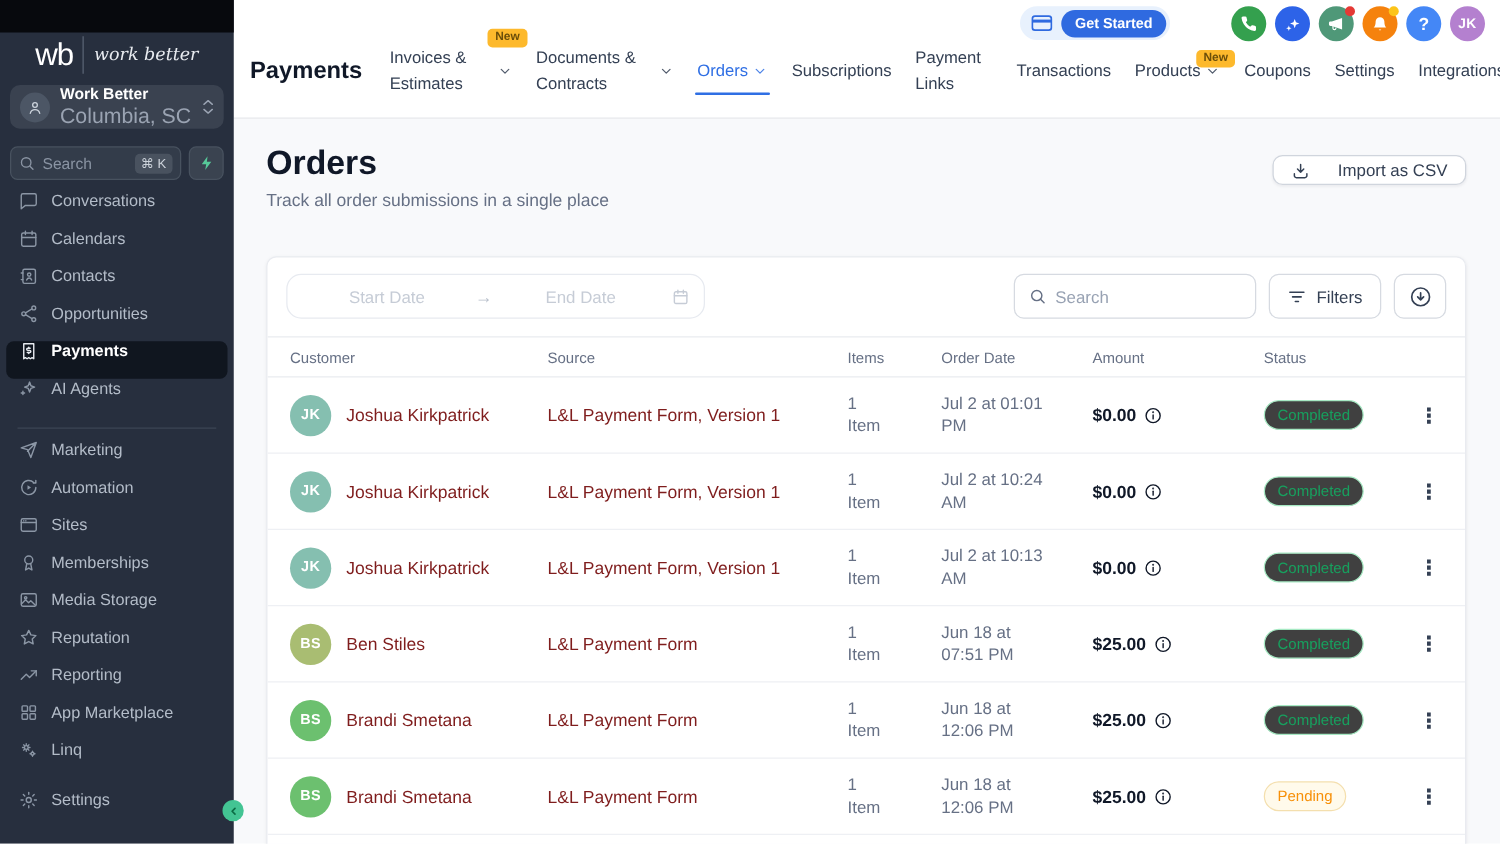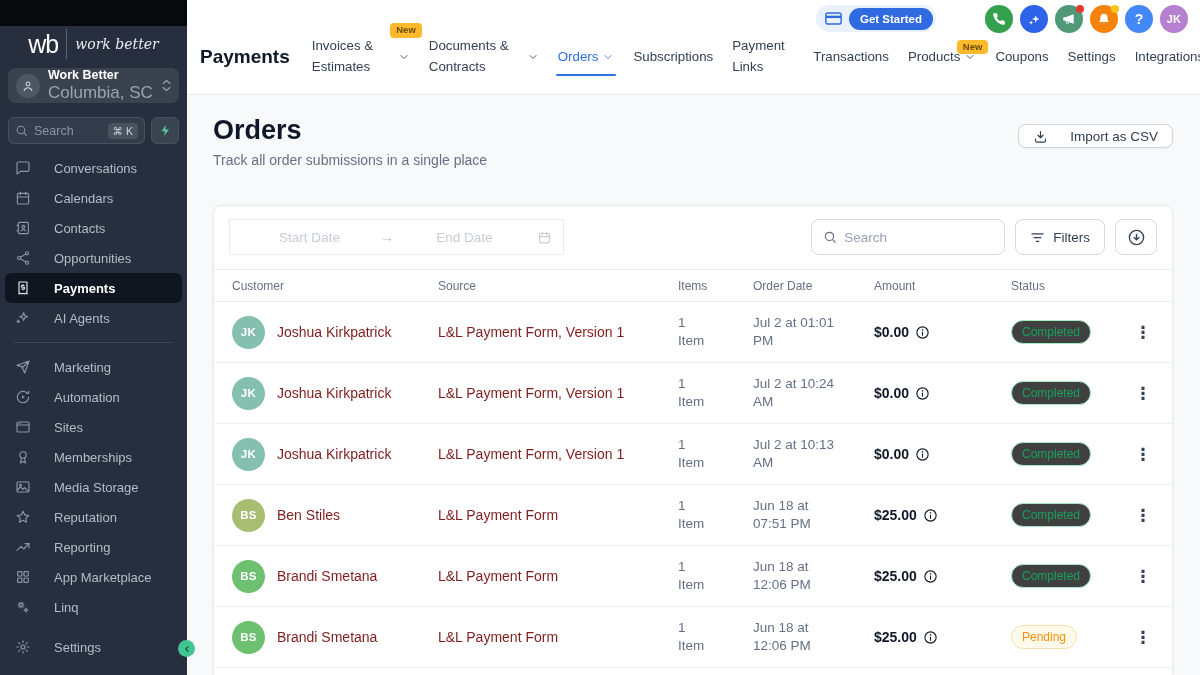--- a/index.html
+++ b/index.html
@@ -19,21 +19,21 @@
   .account-name{color:#fff;font-size:12.5px;font-weight:700;line-height:1.2;white-space:nowrap}
   .account-loc{color:#9aa3b2;font-size:17px;line-height:1.2;white-space:nowrap}
   .account-chevrons{margin-left:auto;color:#9aa3b2;display:flex;flex-direction:column;gap:1px}
   .search-row{margin:14px 8px 0;display:flex;gap:6px}
   .sb-search{flex:1;background:#333c4a;border:1px solid #48525f;border-radius:6px;height:27px;display:flex;align-items:center;gap:6px;padding:0 6px}
   .sb-search input{background:transparent;border:none;outline:none;color:#c7cdd6;font-size:12.5px;width:60px;flex:1;font-family:inherit}
   .sb-search input::placeholder{color:#8a94a3}
   .sb-kbd{background:#49525f;color:#cdd3db;font-size:10.5px;border-radius:4px;padding:2px 5px;white-space:nowrap}
   .bolt-btn{width:28px;height:27px;background:#3a4350;border:1px solid #48525f;border-radius:6px;display:flex;align-items:center;justify-content:center;cursor:pointer}
   .menu{list-style:none;margin-top:9px}
-  .menu-item{height:30px;display:flex;align-items:center;gap:23px;padding:0 10px;margin:0 5px;border-radius:6px;color:#b3bcc8;font-size:13px;cursor:pointer;white-space:nowrap}
+  .menu-item{height:30px;display:flex;align-items:flex-start;gap:10px;padding:0 10px;margin:0 5px;border-radius:6px;color:#b3bcc8;font-size:13px;cursor:pointer;white-space:nowrap}
   .menu-item .mi-icon{color:#8b96a5;flex:none}
   .menu-item.active{background:#10161f;color:#fff;font-weight:700}
   .menu-item.active .mi-icon{color:#e6eaef}
   .menu-divider{height:1px;background:#3d4654;margin:9px 14px}
   .settings-item{position:absolute;left:0;right:0;bottom:13px}
   .collapse-btn{position:absolute;left:178px;top:640px;width:17px;height:17px;border-radius:50%;background:#43c493;display:flex;align-items:center;justify-content:center;z-index:20;cursor:pointer}
 
   
   .topbar{position:absolute;left:187px;top:0;width:1013px;height:95px;background:#fff;border-bottom:1px solid #e6e8ec;z-index:4}
   .nav-row{position:absolute;left:13px;top:28px;height:58px;display:flex;align-items:center;gap:19px}
@@ -59,21 +59,21 @@
   .avatar-initials{font-size:11px;font-weight:700;letter-spacing:.3px}
 
   
   .content{position:absolute;left:187px;top:95px;width:1013px;height:580px;background:#f8f9fb}
   .page-title{position:absolute;left:26px;top:20px;font-size:27px;font-weight:700;color:#101828}
   .page-subtitle{position:absolute;left:26px;top:57px;font-size:14px;color:#667085}
   .import-btn{position:absolute;top:29px;right:27px;height:24px;display:flex;align-items:center;gap:22px;background:#fff;border:1px solid #d0d5dd;border-radius:8px;padding:0 14px;font-size:13.5px;color:#344054;cursor:pointer;box-shadow:0 1px 2px rgba(16,24,40,.05);font-family:inherit}
 
   .card{position:absolute;left:26px;top:110px;width:960px;height:600px;background:#fff;border:1px solid #e9ebf0;border-radius:8px;box-shadow:0 1px 3px rgba(16,24,40,.06);overflow:hidden}
   .filter-row{display:flex;align-items:center;justify-content:space-between;padding:13px 15px 14px}
-  .daterange{width:335px;height:36px;border:1px solid #e7eaf0;border-radius:0;display:flex;align-items:center;padding:0 11px}
+  .daterange{width:335px;height:36px;border:1px solid #e7eaf0;border-radius:12px;display:flex;align-items:center;padding:0 11px}
   .daterange input{border:none;outline:none;flex:1;text-align:center;font-size:13.5px;color:#475467;font-family:inherit;min-width:0;background:transparent}
   .daterange input::placeholder{color:#c6ccd6}
   .dr-arrow{color:#b9c0cc;font-size:14px;padding:0 2px}
   .dr-cal{color:#c6ccd6;margin-left:4px}
   .filter-right{display:flex;align-items:center;gap:10px}
   .search-box{width:194px;height:36px;border:1px solid #d6dae1;border-radius:8px;display:flex;align-items:center;gap:7px;padding:0 11px}
   .search-box input{border:none;outline:none;flex:1;font-size:13.5px;color:#475467;font-family:inherit;min-width:0}
   .search-box input::placeholder{color:#98a2b3}
   .filters-btn{height:36px;display:flex;align-items:center;gap:8px;border:1px solid #d6dae1;border-radius:8px;background:#fff;padding:0 14px;font-size:13.5px;color:#344054;cursor:pointer;font-family:inherit}
   .dl-btn{width:42px;height:36px;border:1px solid #d6dae1;border-radius:8px;background:#fff;display:flex;align-items:center;justify-content:center;cursor:pointer;color:#344054}

